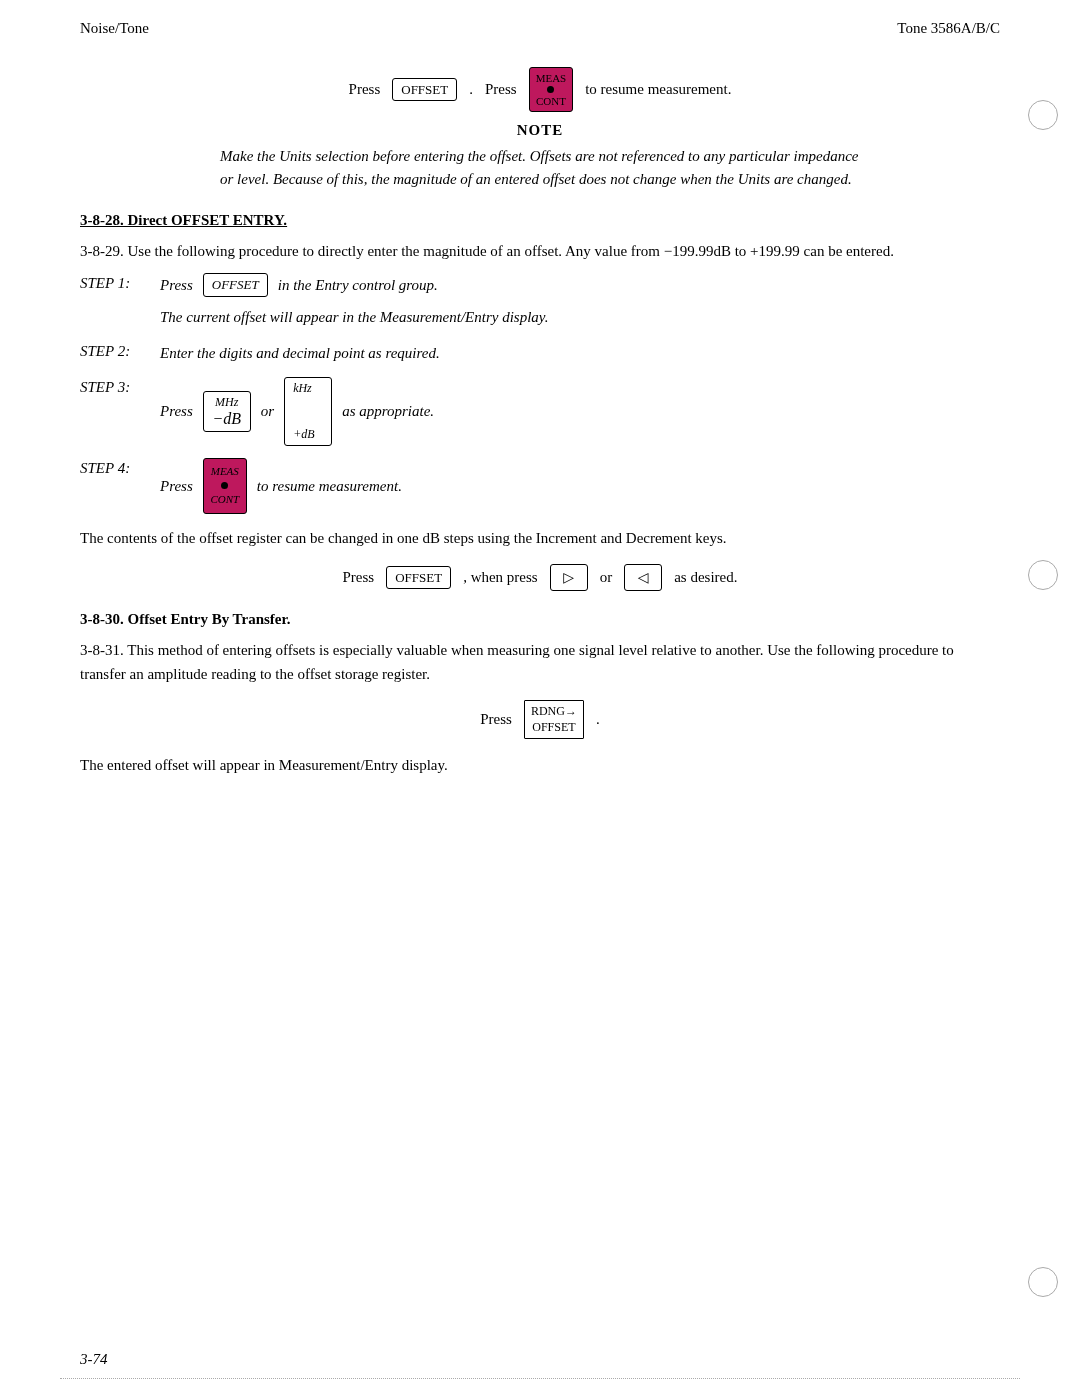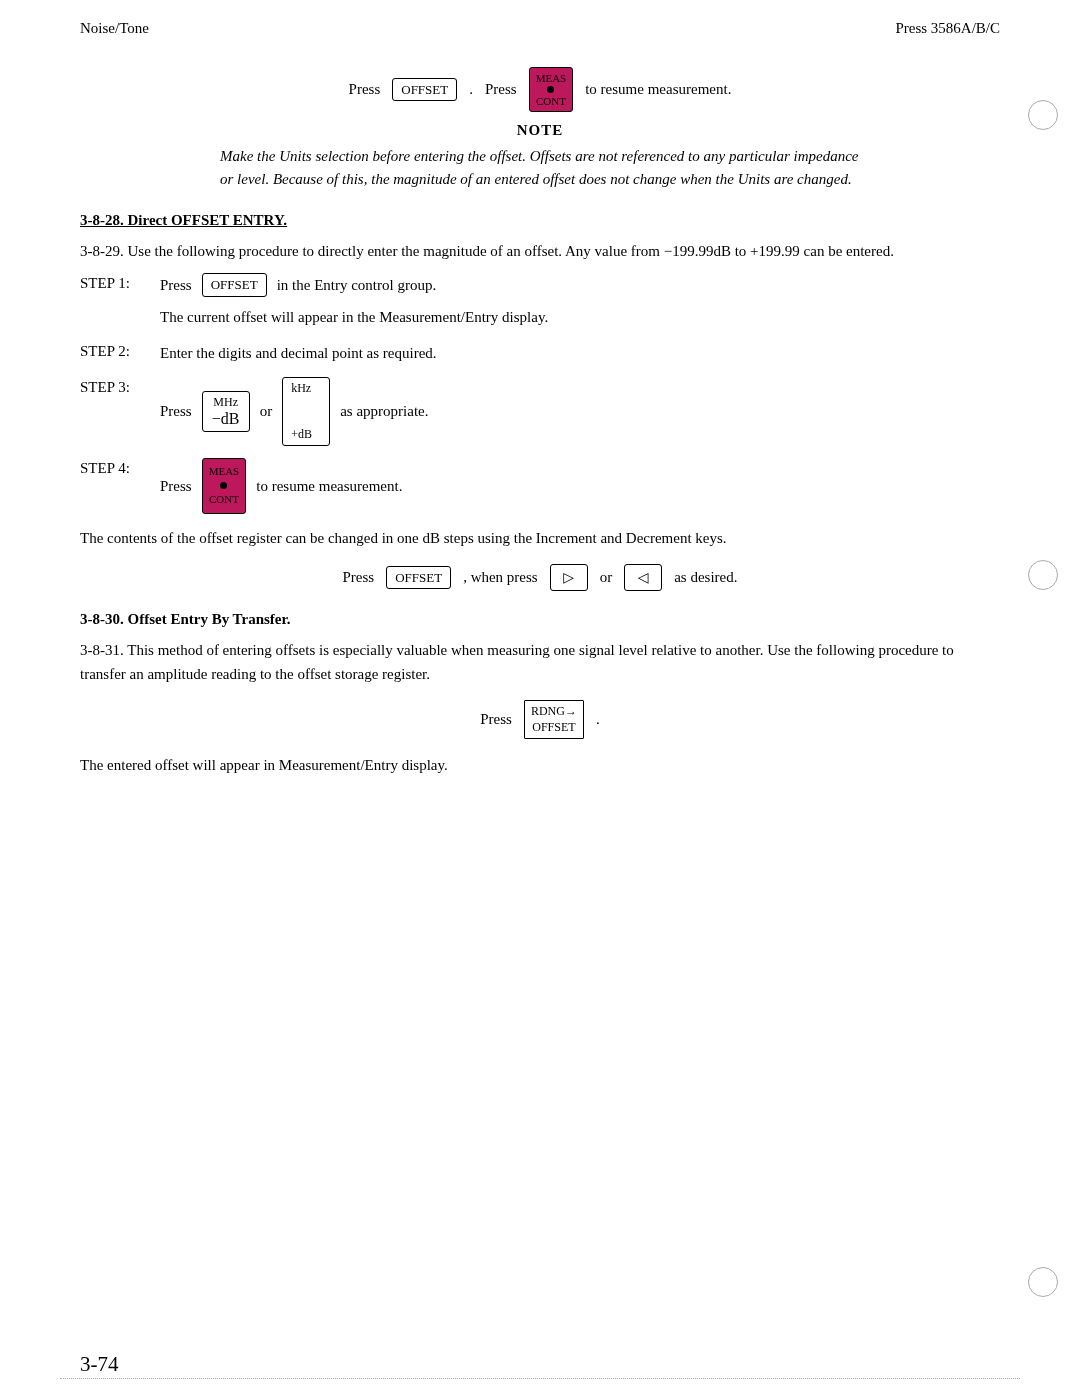--- a/index.html
+++ b/index.html
@@ -134,20 +134,21 @@
       line-height: 1.6;
       margin-bottom: 10px;
     }
 
     
     .step-row {
       display: flex;
       align-items: flex-start;
       margin-bottom: 12px;
       gap: 0;
+      font-style: italic;
     }
     .step-label {
       min-width: 80px;
       font-size: 15px;
       padding-top: 2px;
     }
     .step-body {
       flex: 1;
       font-size: 15px;
       line-height: 1.6;
@@ -171,23 +172,24 @@
     
     .sub-heading {
       font-weight: bold;
       font-size: 15px;
       margin: 20px 0 10px 0;
     }
 
     
     .page-number {
       position: absolute;
-      bottom: 20px;
+      bottom: 29px;
       left: 80px;
-      font-size: 21px;
+      font-size: 15px;
+      font-style: italic;
     }
 
     
     .binder-hole {
       position: absolute;
       right: 22px;
       width: 30px;
       height: 30px;
       border: 1.5px solid #aaa;
       border-radius: 50%;
@@ -212,21 +214,21 @@
   </style>
 </head>
 <body>
 
 <div class="binder-hole binder-hole-1"></div>
 <div class="binder-hole binder-hole-2"></div>
 <div class="binder-hole binder-hole-3"></div>
 
 <div class="header">
   <span>Noise/Tone</span>
-  <span>Press 3586A/B/C</span>
+  <span>Tone 3586A/B/C</span>
 </div>
 
 <div class="top-press-row">
   <span class="inline-text">Press</span>
   <span class="key-btn">OFFSET</span>
   <span class="inline-text">.</span>
   <span class="inline-text">Press</span>
   <span class="key-btn-meas">
     <span style="font-size:11px;">MEAS</span>
     <span class="dot"></span>

